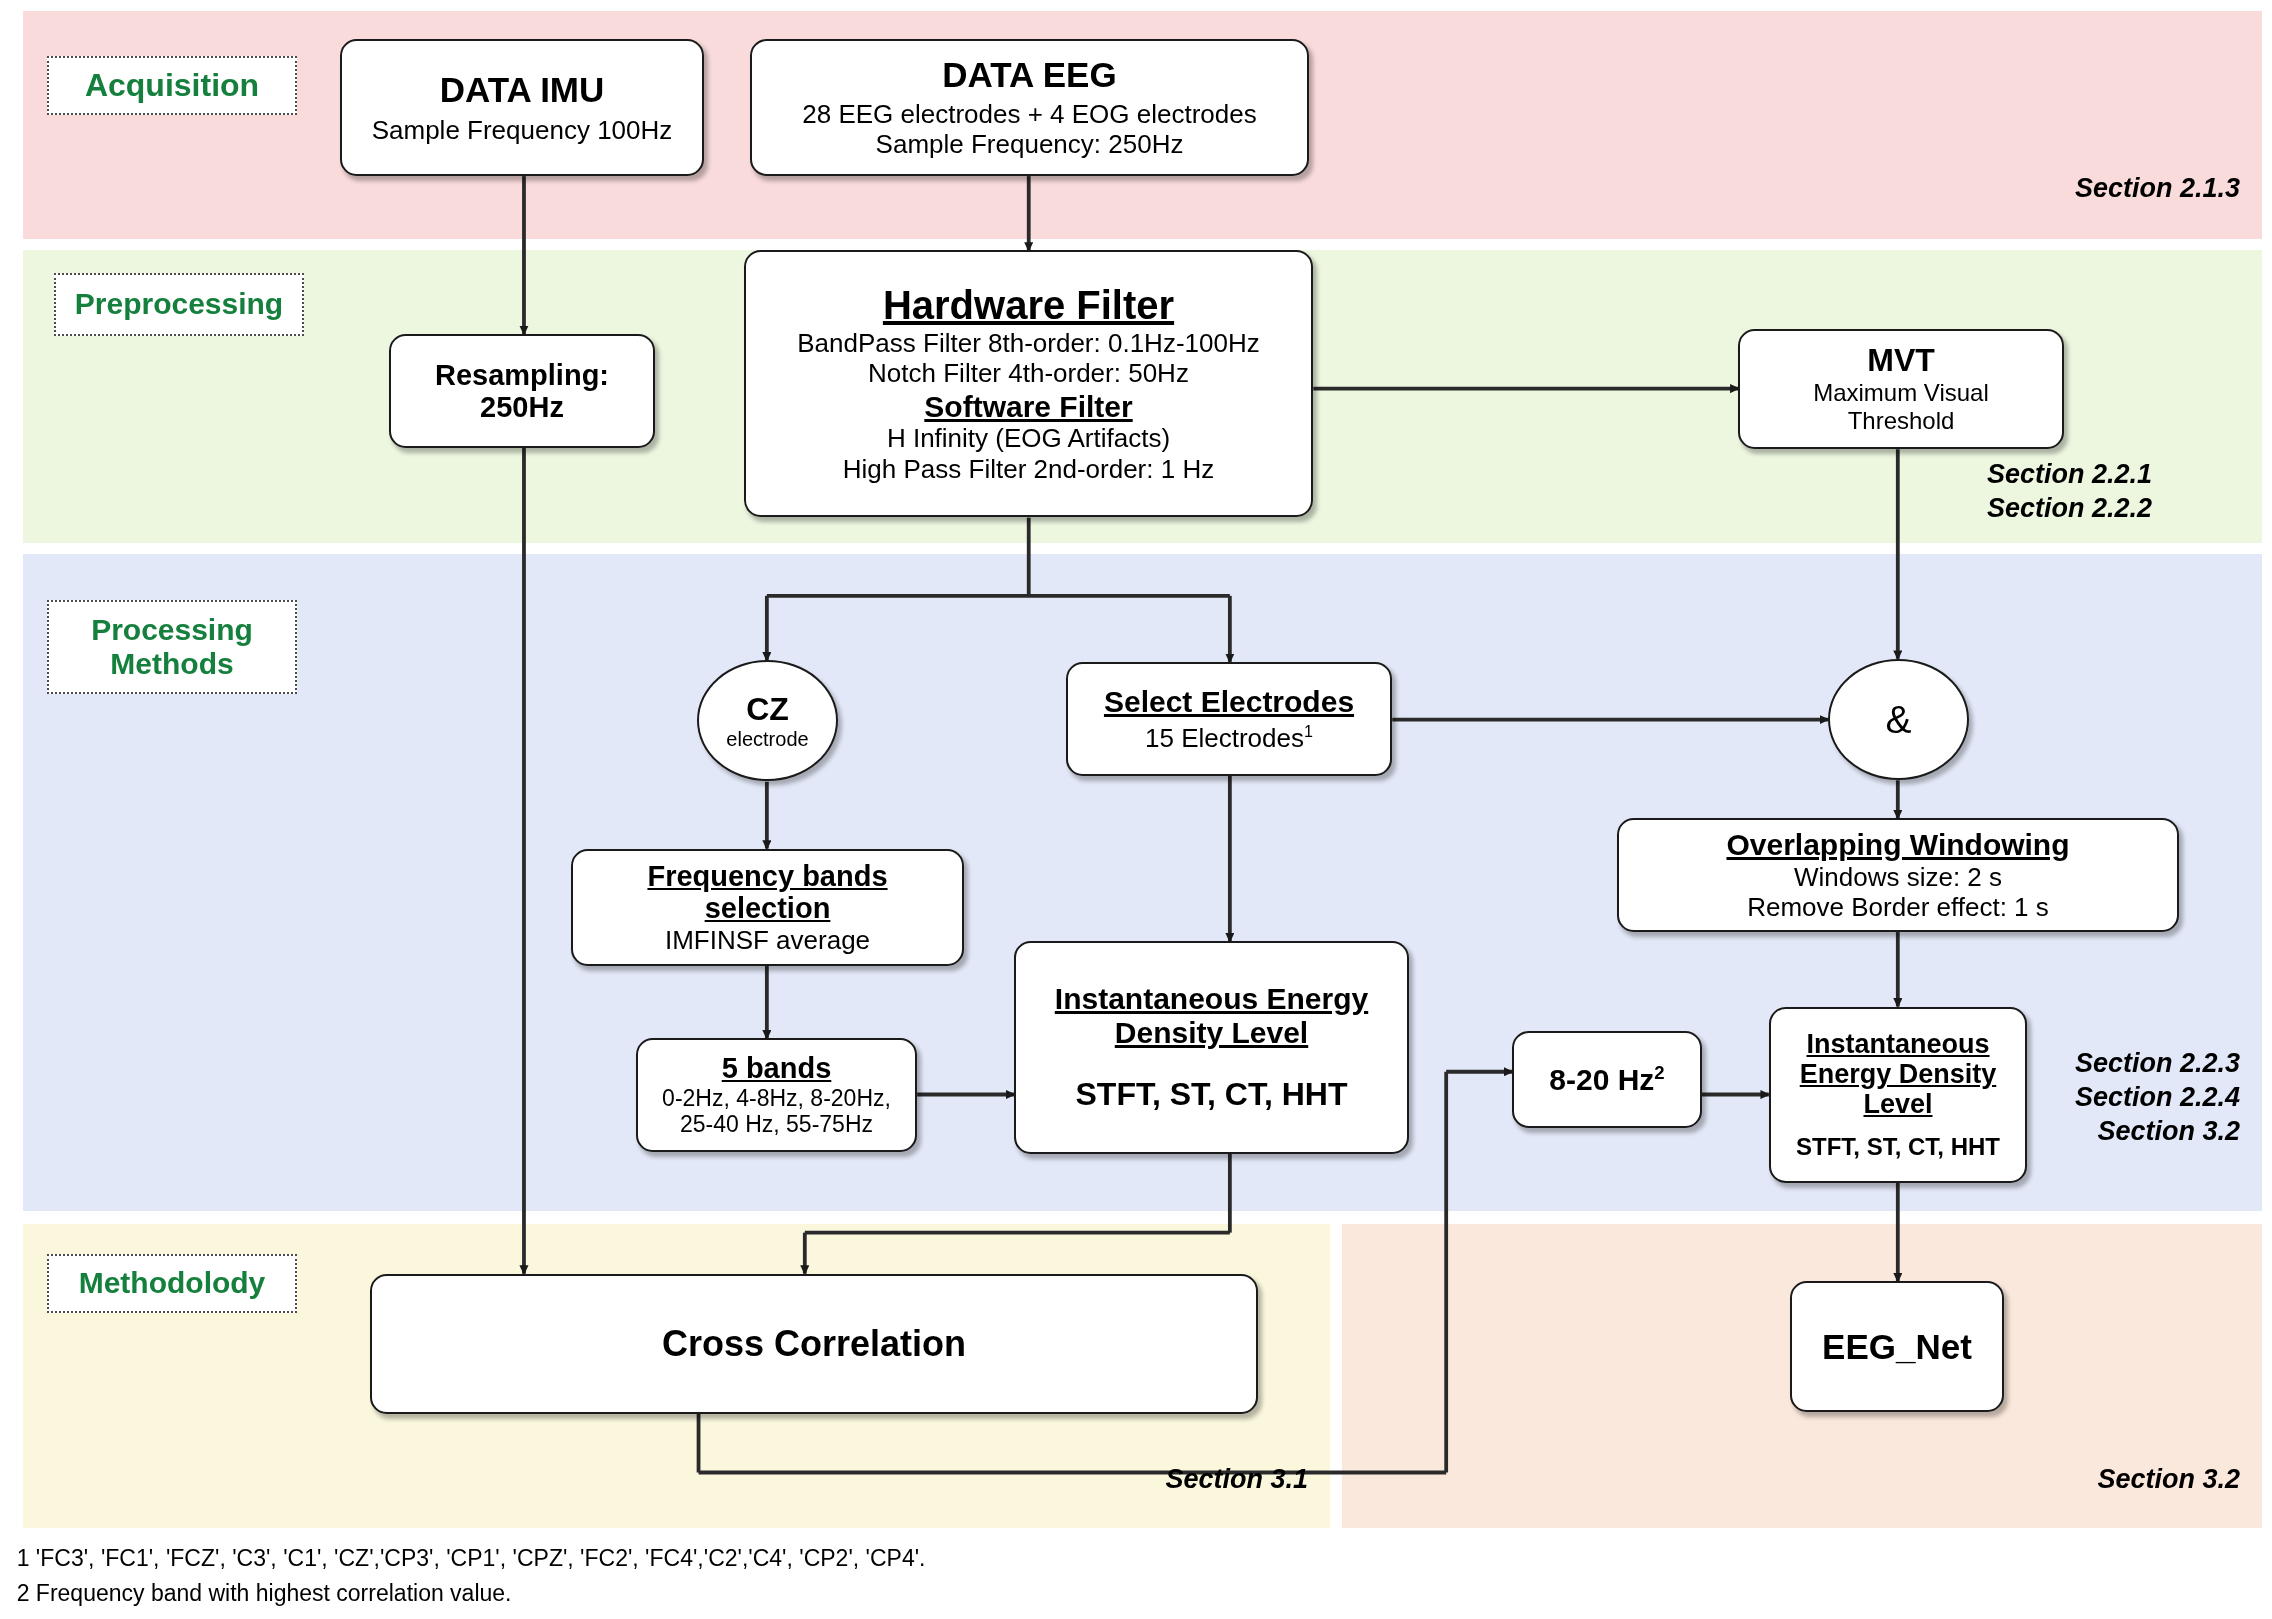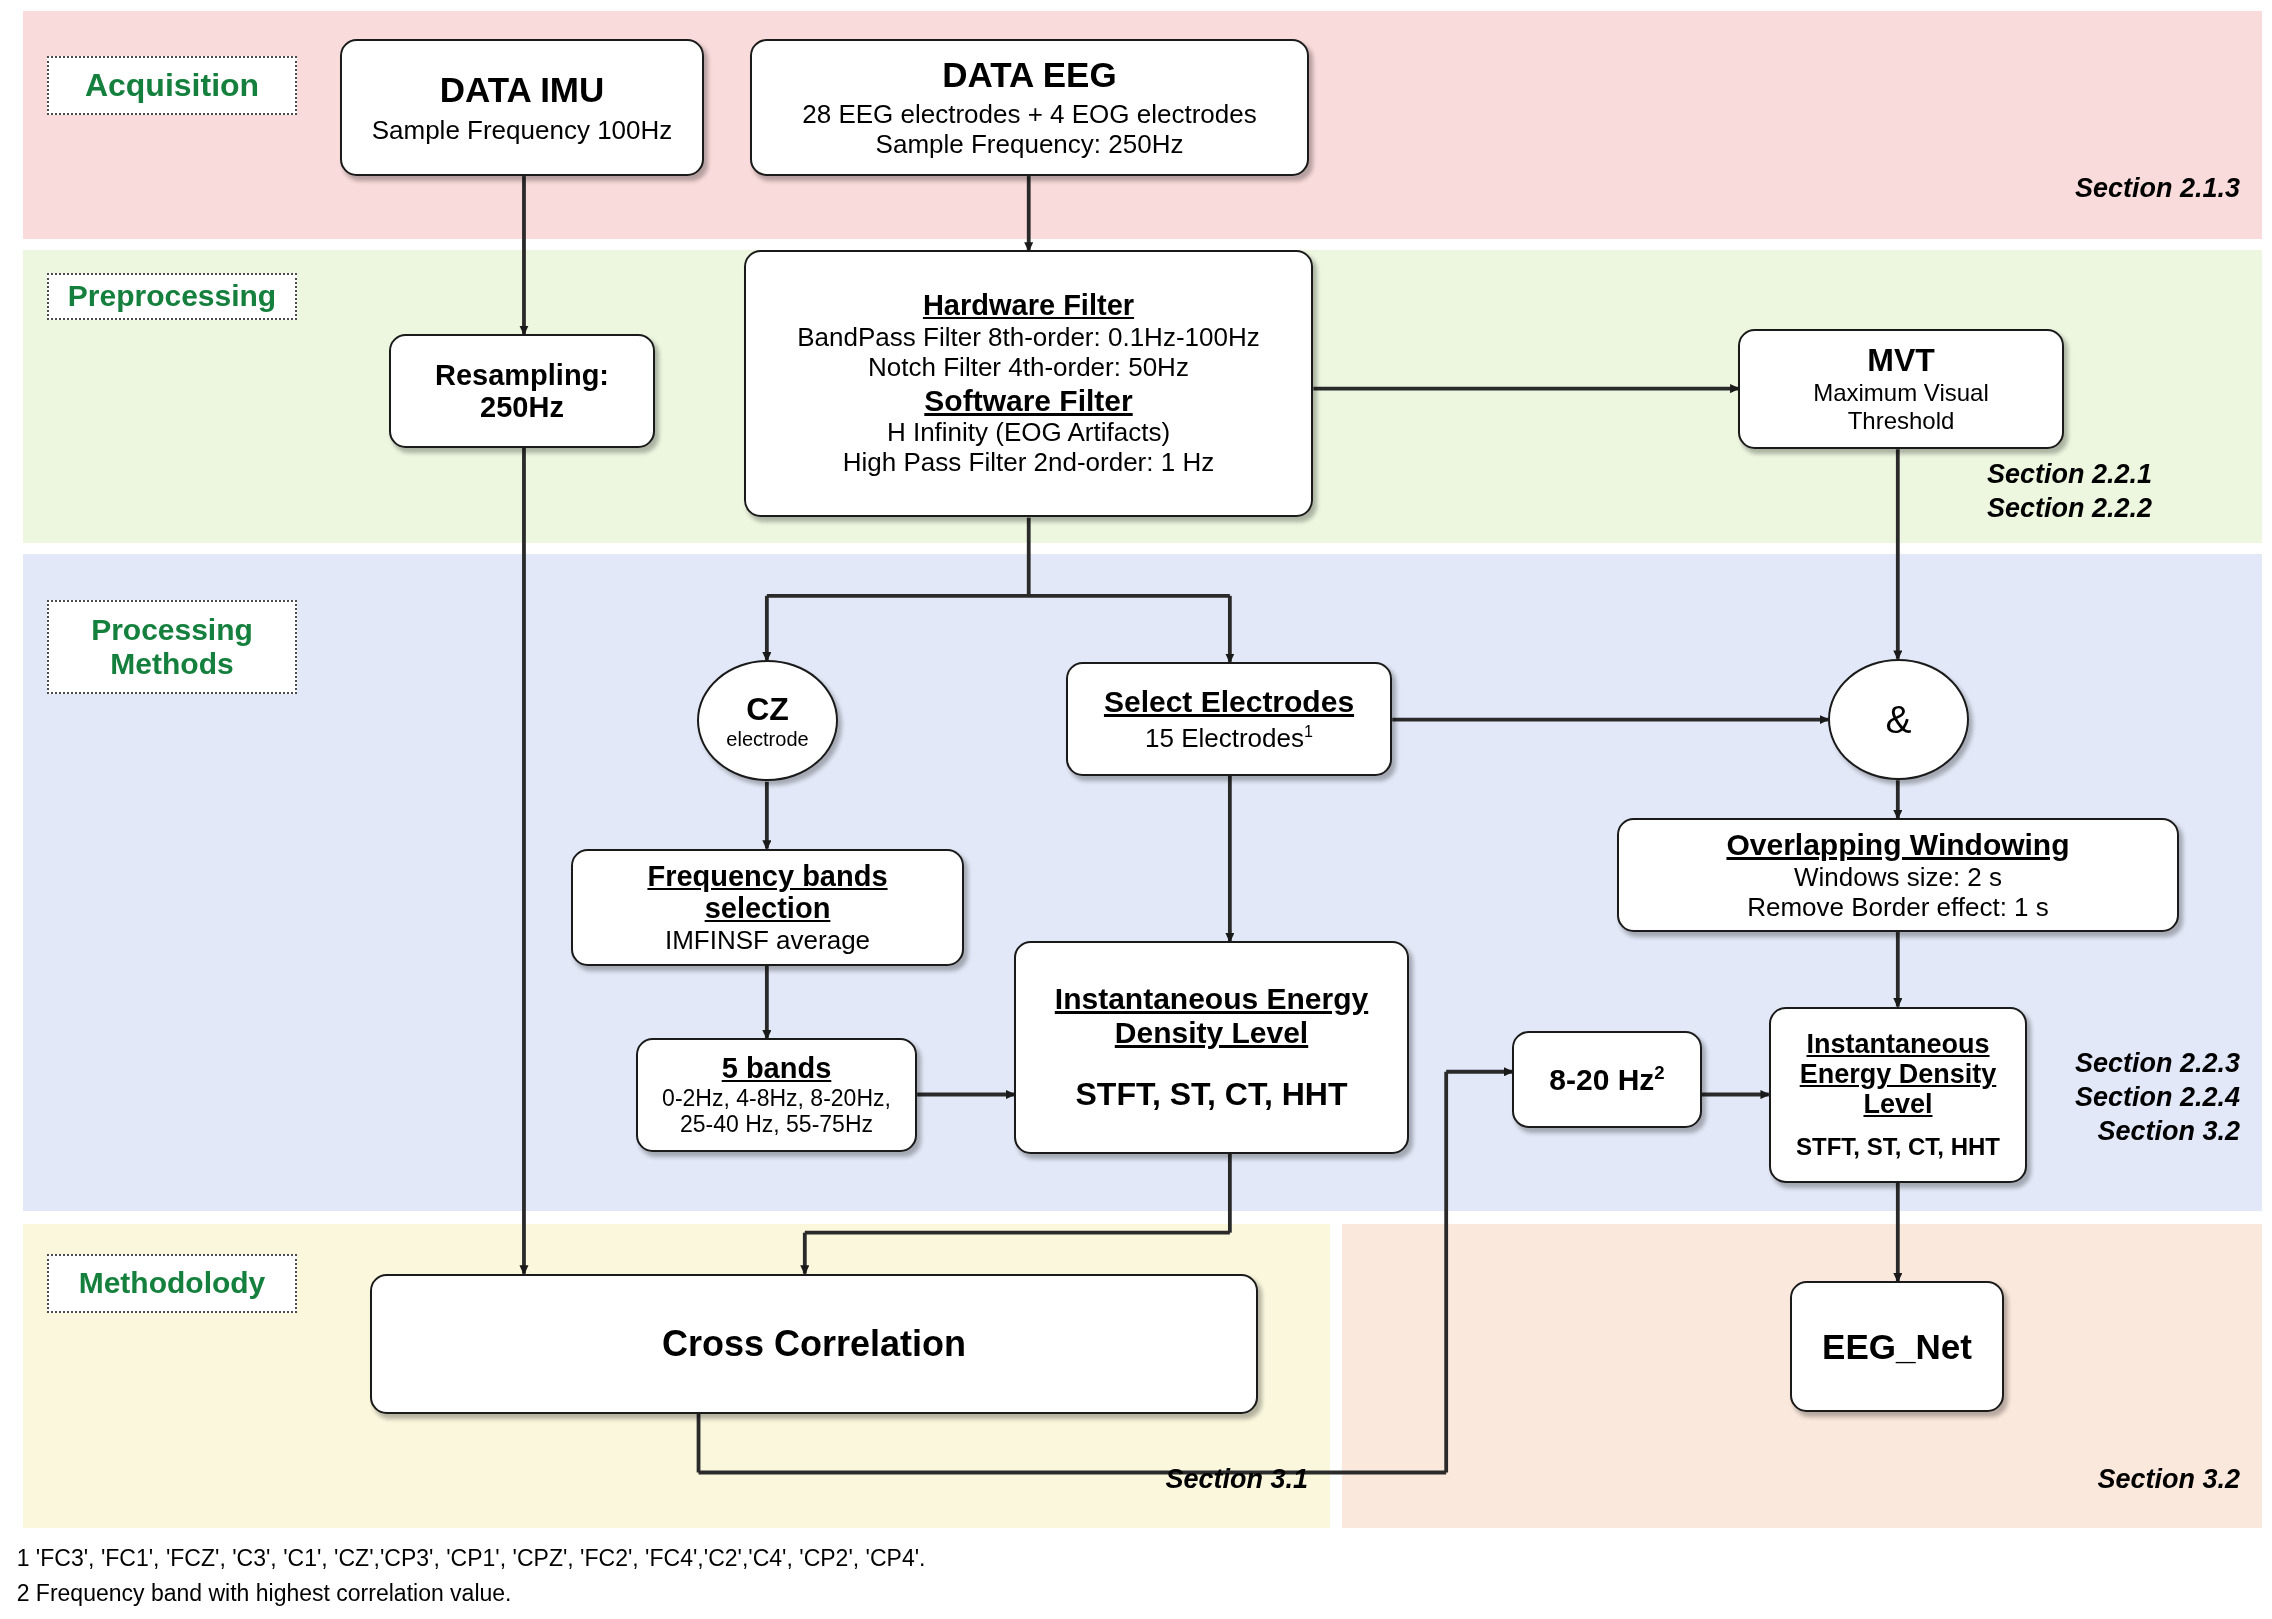--- a/index.html
+++ b/index.html
@@ -24,21 +24,21 @@
     position: absolute;
     background: #ffffff;
     border: 2.3px dotted #4c4c4c;
     display: flex; align-items: center; justify-content: center;
     text-align: center;
     font-weight: bold; color: #15803d;
     line-height: 1.15;
     padding: 3px 10.6px;
   }
   .lbl-acq  { left: 47px;  top: 56px;   width: 250px; height: 59px;  font-size: 32px; }
-  .lbl-pre  { left: 47px;  top: 273px;  width: 250px; height: 47px;  font-size: 30px; }
+  .lbl-pre  { left: 54px;  top: 273px;  width: 250px; height: 63px;  font-size: 30px; }
   .lbl-proc { left: 47px;  top: 600px;  width: 250px; height: 94px; font-size: 30px; }
   .lbl-meth { left: 47px;  top: 1254px; width: 250px; height: 59px;  font-size: 30px; }
 
   
   .secref {
     position: absolute;
     font-style: italic; font-weight: bold;
     font-size: 27px; color: #000; text-align: right;
     line-height: 1.25;
     white-space: pre-line;
@@ -172,21 +172,21 @@
     <div class="sub" style="font-size:26px; margin-top:4.6px;">28 EEG electrodes + 4 EOG electrodes</div>
     <div class="sub" style="font-size:26px;">Sample Frequency: 250Hz</div>
   </div>
 
   <div class="node" style="left:389px; top:334px; width:266px; height:114px;">
     <div class="ttl" style="font-size:29px;">Resampling:</div>
     <div class="ttl" style="font-size:29px;">250Hz</div>
   </div>
 
   <div class="node" style="left:744px; top:250px; width:569px; height:267px;">
-    <div class="ttl u" style="font-size:29px;">Hardware Filter</div>
+    <div class="ttl u" style="font-size:40px;">Hardware Filter</div>
     <div class="sub" style="font-size:26px;">BandPass Filter 8th-order: 0.1Hz-100Hz</div>
     <div class="sub" style="font-size:26px;">Notch Filter 4th-order: 50Hz</div>
     <div class="ttl u" style="font-size:30px; margin-top:1.5px;">Software Filter</div>
     <div class="sub" style="font-size:26px;">H Infinity (EOG Artifacts)</div>
     <div class="sub" style="font-size:26px;">High Pass Filter 2nd-order: 1 Hz</div>
   </div>
 
   <div class="node" style="left:1738px; top:329px; width:326px; height:120px;">
     <div class="ttl" style="font-size:32px;">MVT</div>
     <div class="sub" style="font-size:24px;">Maximum Visual</div>

